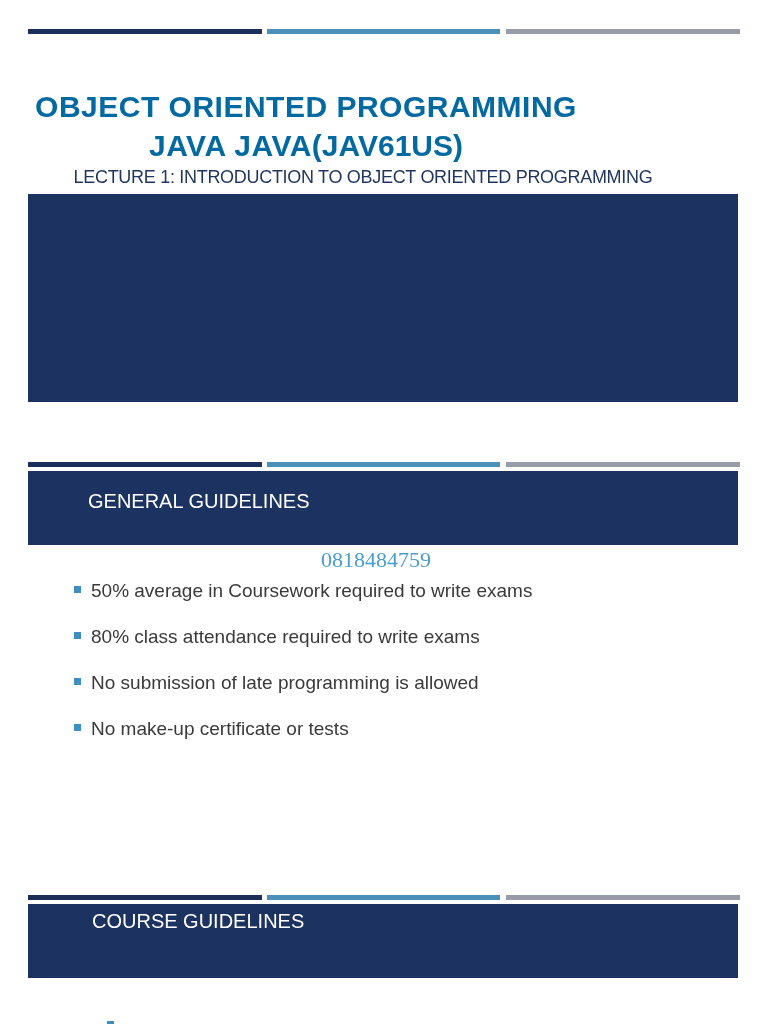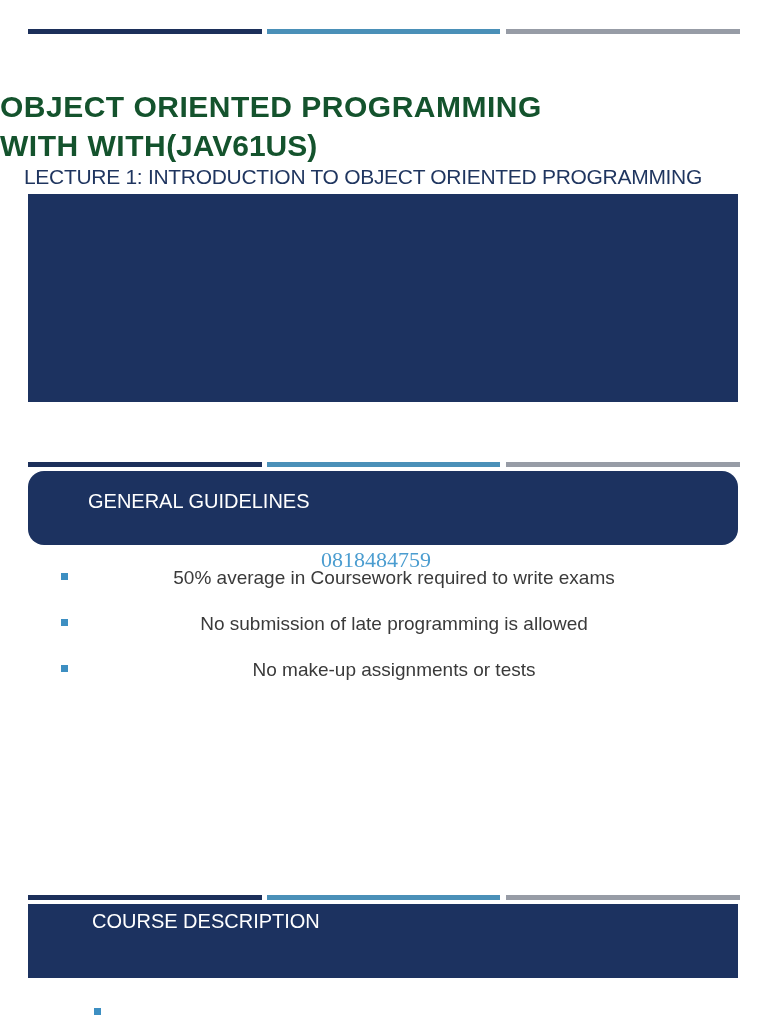--- a/index.html
+++ b/index.html
@@ -26,35 +26,35 @@
       height: 5px;
     }
     .bar.b1 { left: 0; width: 234px; background: #1c2f5a; }
     .bar.b2 { left: 239px; width: 233px; background: #4a90b8; }
     .bar.b3 { left: 478px; width: 234px; background: #979ca6; }
 
     .title {
       position: absolute;
       left: 0;
       width: 612px;
-      text-align: left;
-      color: #14532d;
+      text-align: center;
+      color: #0369a1;
       font-weight: bold;
       letter-spacing: 0.5px;
     }
     .title1 { top: 89px; font-size: 30px; line-height: 36px; }
     .title2 { top: 128px; font-size: 30px; line-height: 36px; }
     .title2 .code { font-weight: bold; letter-spacing: 0; }
     .subtitle {
       position: absolute;
       top: 166px;
       left: 0;
       width: 726px;
       text-align: center;
-      font-size: 21px;
+      font-size: 18px;
       line-height: 22px;
       color: #1f355f;
       letter-spacing: -0.3px;
     }
 
     .navy-box {
       position: absolute;
       left: 28px;
       width: 710px;
       background: #1c3260;
@@ -80,40 +80,39 @@
       font-size: 22px;
       line-height: 30px;
       font-family: Liberation Serif, serif;
     }
     .email {
       color: #8e96a4;
       text-decoration: underline;
       cursor: pointer;
     }
 
-    .box2 { top: 471px; height: 74px; border-radius: 16px; }
+    .box2 { top: 471px; height: 74px; }
     .box3 { top: 904px; height: 74px; }
     .section-title {
       position: absolute;
       color: #ffffff;
       font-size: 20px;
       line-height: 26px;
     }
     .st2 { left: 60px; top: 17px; }
     .st3 { left: 64px; top: 4px; }
 
     .bullets {
       position: absolute;
       left: 60px;
       top: 560px;
       width: 650px;
-      margin: 0;
+      margin: 13px;
       padding: 0;
       list-style: none;
-      text-align: center;
     }
     .bullets li {
       position: relative;
       padding-left: 18px;
       font-size: 19px;
       line-height: 36px;
       color: #3a3a3a;
       margin-bottom: 10px;
     }
     .bullets li .sq {
@@ -139,21 +138,21 @@
 <body>
 
 <div class="bars" style="top:29px;">
   <div class="bar b1"></div>
   <div class="bar b2"></div>
   <div class="bar b3"></div>
 </div>
 
 <div class="title title1">OBJECT ORIENTED PROGRAMMING</div>
 <div class="title title2">
-  <span>WITH WITH</span><span class="code">(JAV61US)</span>
+  <span>JAVA JAVA</span><span class="code">(JAV61US)</span>
 </div>
 <div class="subtitle">LECTURE 1: INTRODUCTION TO OBJECT ORIENTED PROGRAMMING</div>
 
 <div class="navy-box box1">
   <div class="lecturer">LECTURER: MRS. E. KAMATI</div>
   <div class="contact">
     <span class="email">E.KAMATI@IUM.EDU.NA</span><span> /</span><br>
     <span>0818484759</span>
   </div>
 </div>
@@ -162,28 +161,29 @@
   <div class="bar b1"></div>
   <div class="bar b2"></div>
   <div class="bar b3"></div>
 </div>
 <div class="navy-box box2">
   <div class="section-title st2">GENERAL GUIDELINES</div>
 </div>
 
 <ul class="bullets">
   <li><span class="sq"></span><span>50% average in Coursework required to write exams</span></li>
+  <li><span class="sq"></span><span>80% class attendance required to write exams</span></li>
   <li><span class="sq"></span><span>No submission of late programming is allowed</span></li>
-  <li><span class="sq"></span><span>No make-up assignments or tests</span></li>
+  <li><span class="sq"></span><span>No make-up certificate or tests</span></li>
 </ul>
 
 <div class="bars" style="top:895px;">
   <div class="bar b1"></div>
   <div class="bar b2"></div>
   <div class="bar b3"></div>
 </div>
 <div class="navy-box box3">
-  <div class="section-title st3">COURSE DESCRIPTION</div>
+  <div class="section-title st3">COURSE GUIDELINES</div>
 </div>
 
 <ul class="bullets bullets3">
   <li><span class="sq"></span></li>
 </ul>
 
 </body></html>

